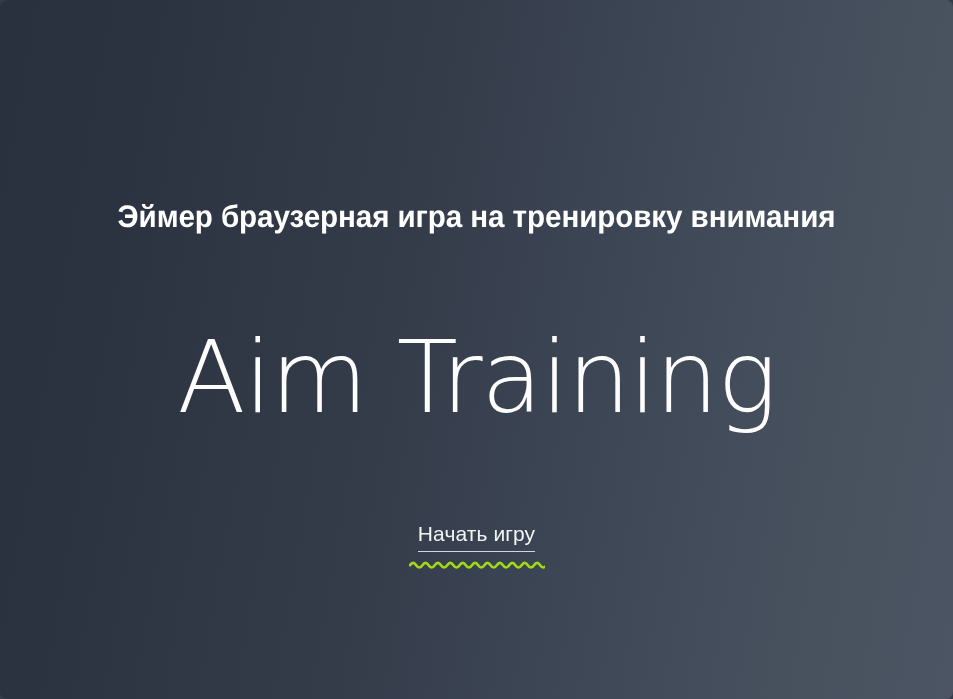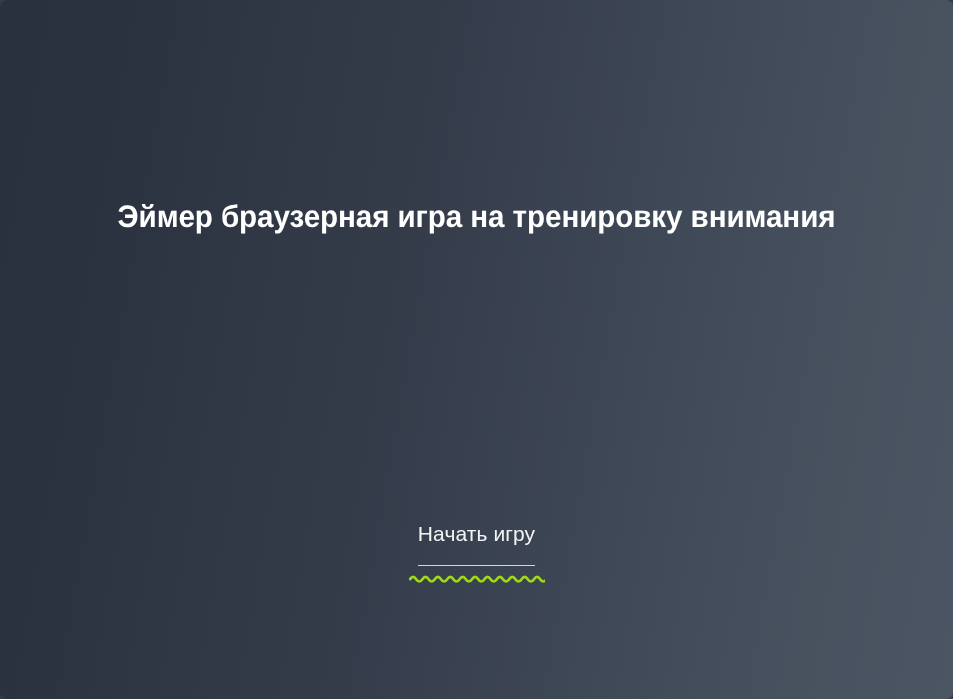--- a/index.html
+++ b/index.html
@@ -81,21 +81,21 @@
     display: inline-block;
     position: relative;
     color: #f2f4f6;
     font-family: "Liberation Sans", "DejaVu Sans", sans-serif;
     font-size: 21px;
     font-weight: 400;
     line-height: 28px;
     letter-spacing: 0.1px;
     text-decoration: none;
     white-space: nowrap;
-    padding-bottom: 17px;
+    padding-bottom: 3px;
     border-bottom: 1px solid #cfd6de;
     cursor: pointer;
   }
 
   
   .wavy-underline {
     display: block;
     margin: 7px auto 0 auto;
     width: 136px;
     height: 12px;
@@ -107,20 +107,21 @@
     height: 12px;
   }
 </style>
 </head>
 <body>
 
 <div id="page">
 
   <h1 class="page-heading">Эймер браузерная игра на тренировку внимания</h1>
 
+  <div class="hero-title">Aim Training</div>
 
   <div class="start-block">
     <a href="#" class="start-link" style="border-bottom-color: rgb(207, 214, 222);">Начать игру</a>
 
     <span class="wavy-underline">
       <svg viewBox="0 0 136 12" preserveAspectRatio="none" xmlns="http://www.w3.org/2000/svg">
         <path d="M1 6.2
                  q3.1 -4.6 6.2 0 q3.1 4.6 6.2 0
                  q3.1 -4.6 6.2 0 q3.1 4.6 6.2 0
                  q3.1 -4.6 6.2 0 q3.1 4.6 6.2 0

